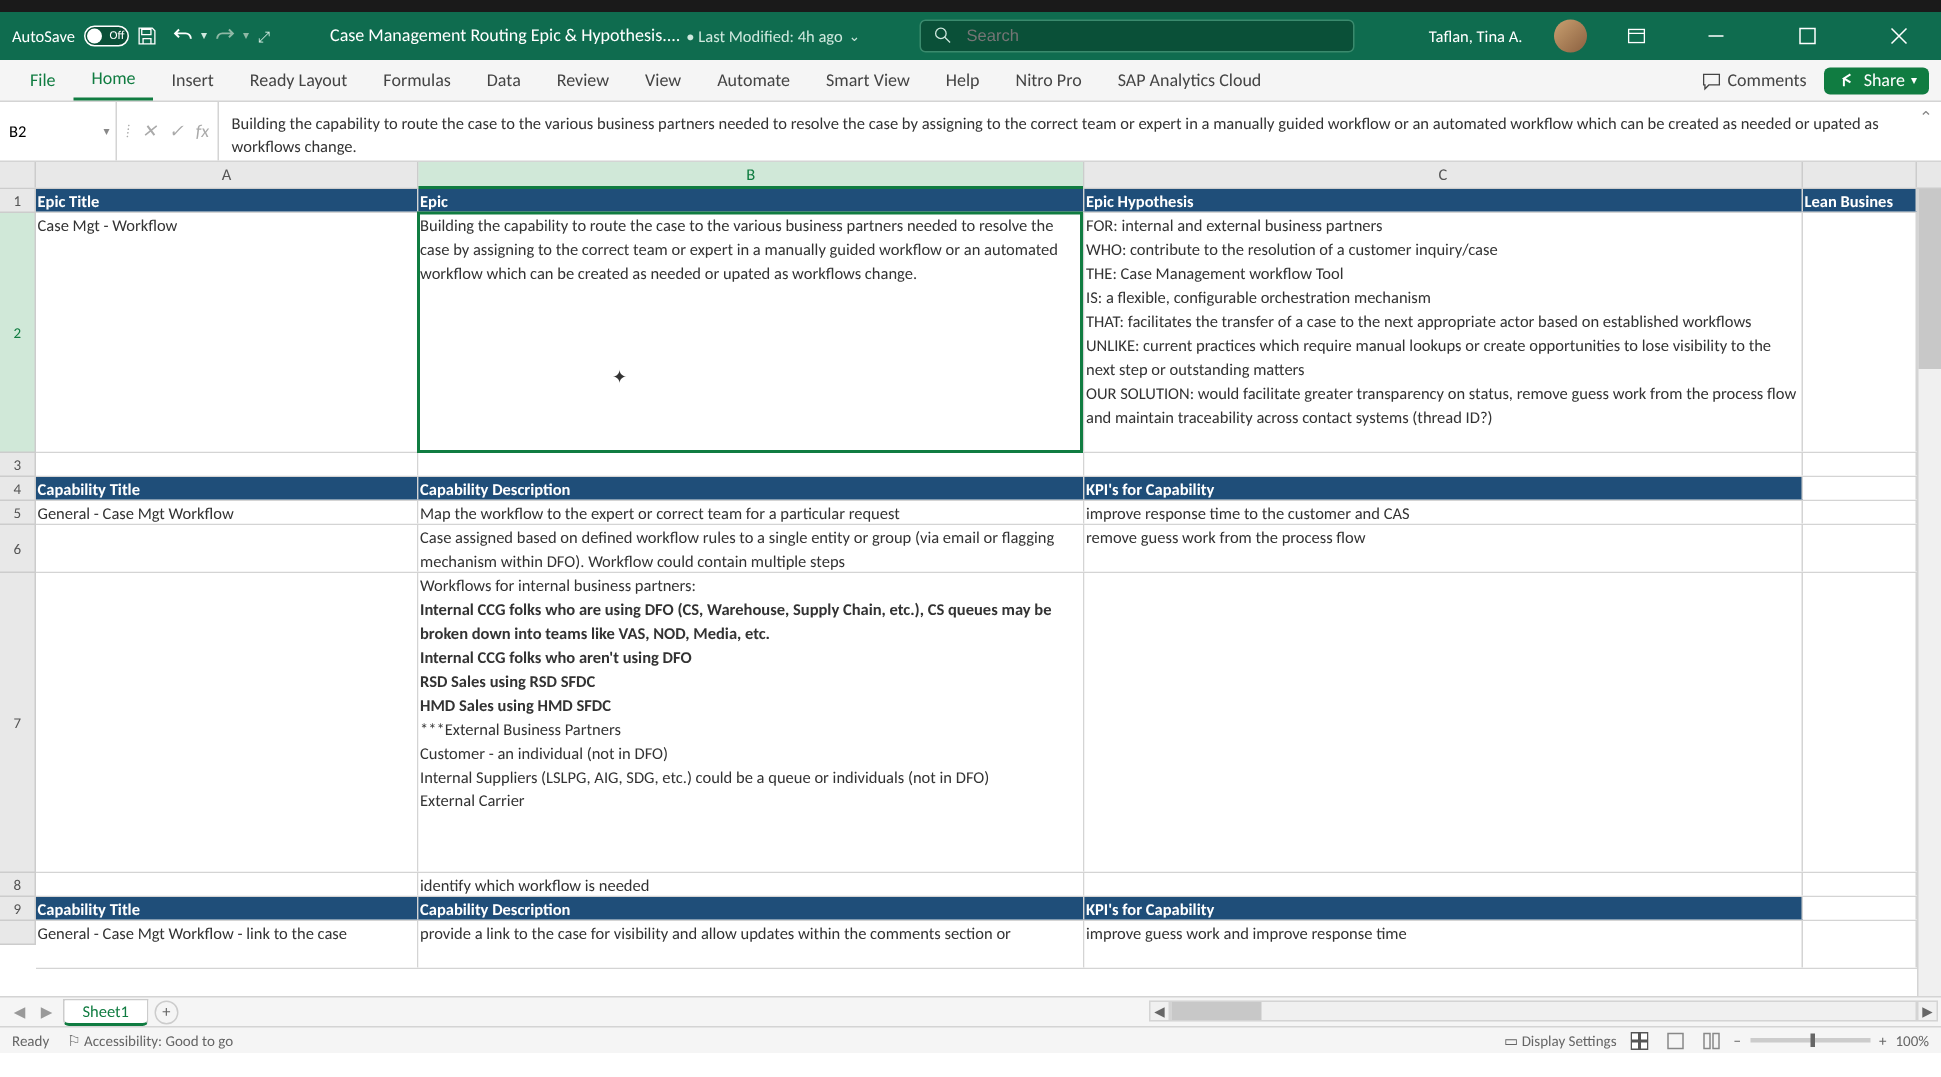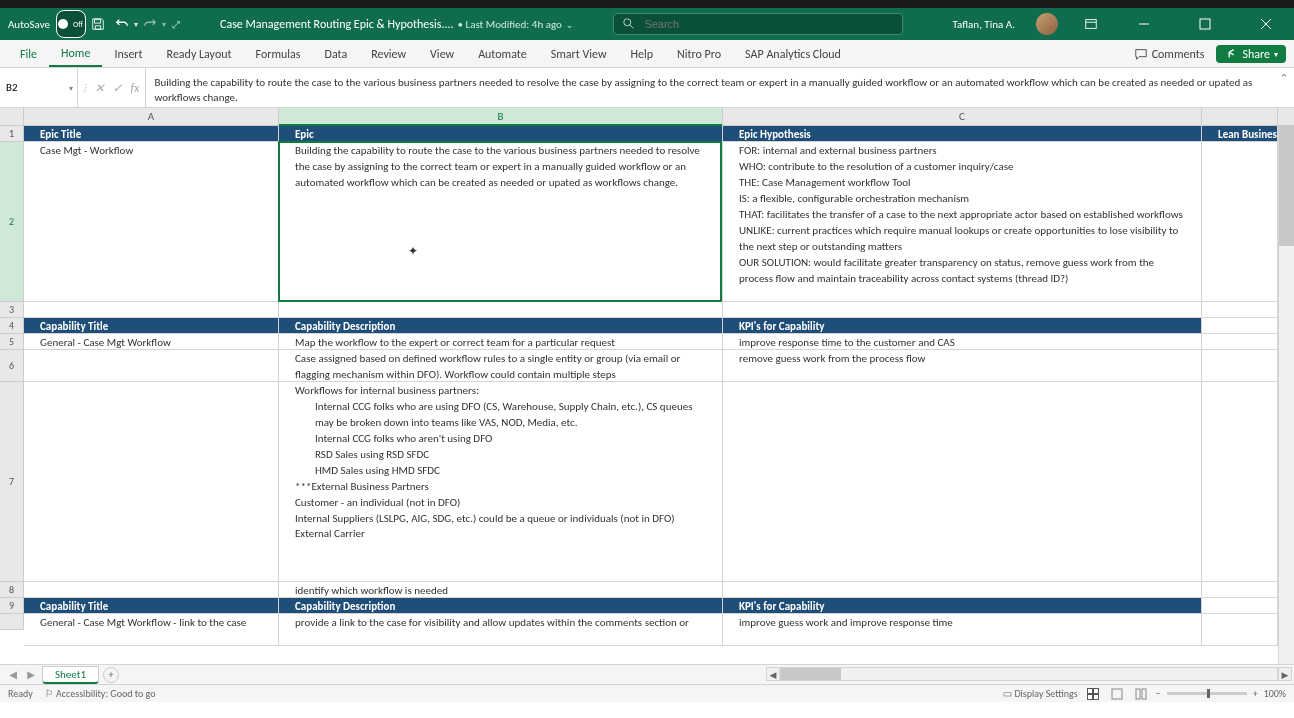--- a/index.html
+++ b/index.html
@@ -4,21 +4,21 @@
 <style>
 * { margin: 0; padding: 0; box-sizing: border-box; }
 body { font-family: 'Segoe UI', Calibri, sans-serif; font-size: 11px; background: #fff; overflow: hidden; width: 1294px; height: 718px; position: relative; }
 
 
 .top-strip { background: #1a1a1a; height: 8px; display: flex; justify-content: flex-end; align-items: center; padding-right: 10px; }
 
 
 .title-bar { background: #0f6c4f; height: 30px; display: flex; align-items: center; color: #fff; padding: 16px 8px; }
 .autosave { display: flex; align-items: center; gap: 6px; font-size: 11px; }
-.toggle { width: 30px; height: 28px; background: #0a5038; border: 1px solid #fff; border-radius: 8px; position: relative; display: flex; align-items: center; justify-content: flex-end; padding-right: 2px; font-size: 8px; }
+.toggle { width: 30px; height: 14px; background: #0a5038; border: 1px solid #fff; border-radius: 8px; position: relative; display: flex; align-items: center; justify-content: flex-end; padding-right: 2px; font-size: 8px; }
 .toggle::before { content: ''; position: absolute; left: 1px; width: 10px; height: 10px; background: #fff; border-radius: 50%; }
 .qat-icon { width: 20px; height: 20px; display: flex; align-items: center; justify-content: center; margin: 0 2px; cursor: pointer; }
 .qat-icon svg { width: 14px; height: 14px; fill: #fff; }
 .doc-title { margin-left: 40px; font-size: 12px; display: flex; align-items: center; gap: 4px; }
 .doc-modified { font-size: 11px; color: #cfe8de; }
 .chevron-down { font-size: 9px; color: #cfe8de; }
 .search-box { margin-left: 40px; background: #0a5038; border: 1px solid #3a8a6d; border-radius: 4px; height: 22px; width: 290px; display: flex; align-items: center; padding: 0 8px; gap: 8px; }
 .search-box svg { width: 14px; height: 14px; fill: #cfe8de; }
 .search-box input { background: transparent; border: none; color: #cfe8de; font-size: 11px; outline: none; flex: 1; }
 .user-area { margin-left: auto; display: flex; align-items: center; gap: 21px; }
@@ -53,23 +53,23 @@
 .corner { width: 24px; border-right: 1px solid #ccc; background: #e8e8e8; }
 .col-h { border-right: 1px solid #ccc; display: flex; align-items: center; justify-content: center; font-size: 11px; color: #555; background: #e8e8e8; position: relative; }
 .col-h.selected { background: #d0e8d8; color: #107c41; }
 .col-h.selected::after { content:''; position:absolute; bottom:-1px; left:0; right:0; height:2px; background:#107c41; }
 .grid-body { display: flex; height: 538px; }
 .row-headers { width: 24px; display: flex; flex-direction: column; }
 .row-h { border-bottom: 1px solid #ccc; border-right: 1px solid #ccc; background: #e8e8e8; display: flex; align-items: center; justify-content: center; font-size: 10px; color: #555; }
 .row-h.selected { background: #d0e8d8; color: #107c41; }
 .cells { flex: 1; position: relative; overflow: hidden; }
 .cell-row { display: flex; border-bottom: 1px solid #d4d4d4; }
-.cell { border-right: 1px solid #d4d4d4; padding: 1px 16px; font-size: 11px; line-height: 1.45; overflow: hidden; background: #fff; color: #333; }
+.cell { border-right: 1px solid #d4d4d4; padding: 1px 1px; font-size: 11px; line-height: 1.45; overflow: hidden; background: #fff; color: #333; }
 .hdr-cell { background: #1f4e79; color: #fff; font-weight: bold; }
-.bold-line { font-weight: normal; margin-left: 20px; }
+.bold-line { font-weight: bold; }
 .sel-border { position: absolute; border: 2px solid #107c41; pointer-events: none; }
 .cursor-cross { position: absolute; left: 384px; top: 118px; font-size: 12px; color: #333; pointer-events: none; }
 .vscroll { position: absolute; right: 0; top: 18px; bottom: 0; width: 16px; background: #f0f0f0; border-left: 1px solid #d4d4d4; }
 .vscroll-thumb { position: absolute; top: 0; width: 100%; height: 120px; background: #c8c8c8; }
 
 
 .sheet-tabs { height: 20px; background: #f5f5f5; border-top: 1px solid #d4d4d4; display: flex; align-items: center; padding: 0 6px; gap: 4px; position: relative; }
 .nav-arrow { width: 14px; font-size: 10px; color: #999; text-align: center; cursor: pointer; }
 .sheet-tab { background: #fff; border: 1px solid #ccc; border-bottom: none; padding: 1px 12px; font-size: 11px; border-radius: 0 0 4px 4px; cursor: pointer; }
 .sheet-tab.active { border-bottom: 2px solid #107c41; color: #107c41; font-weight: 500; }

